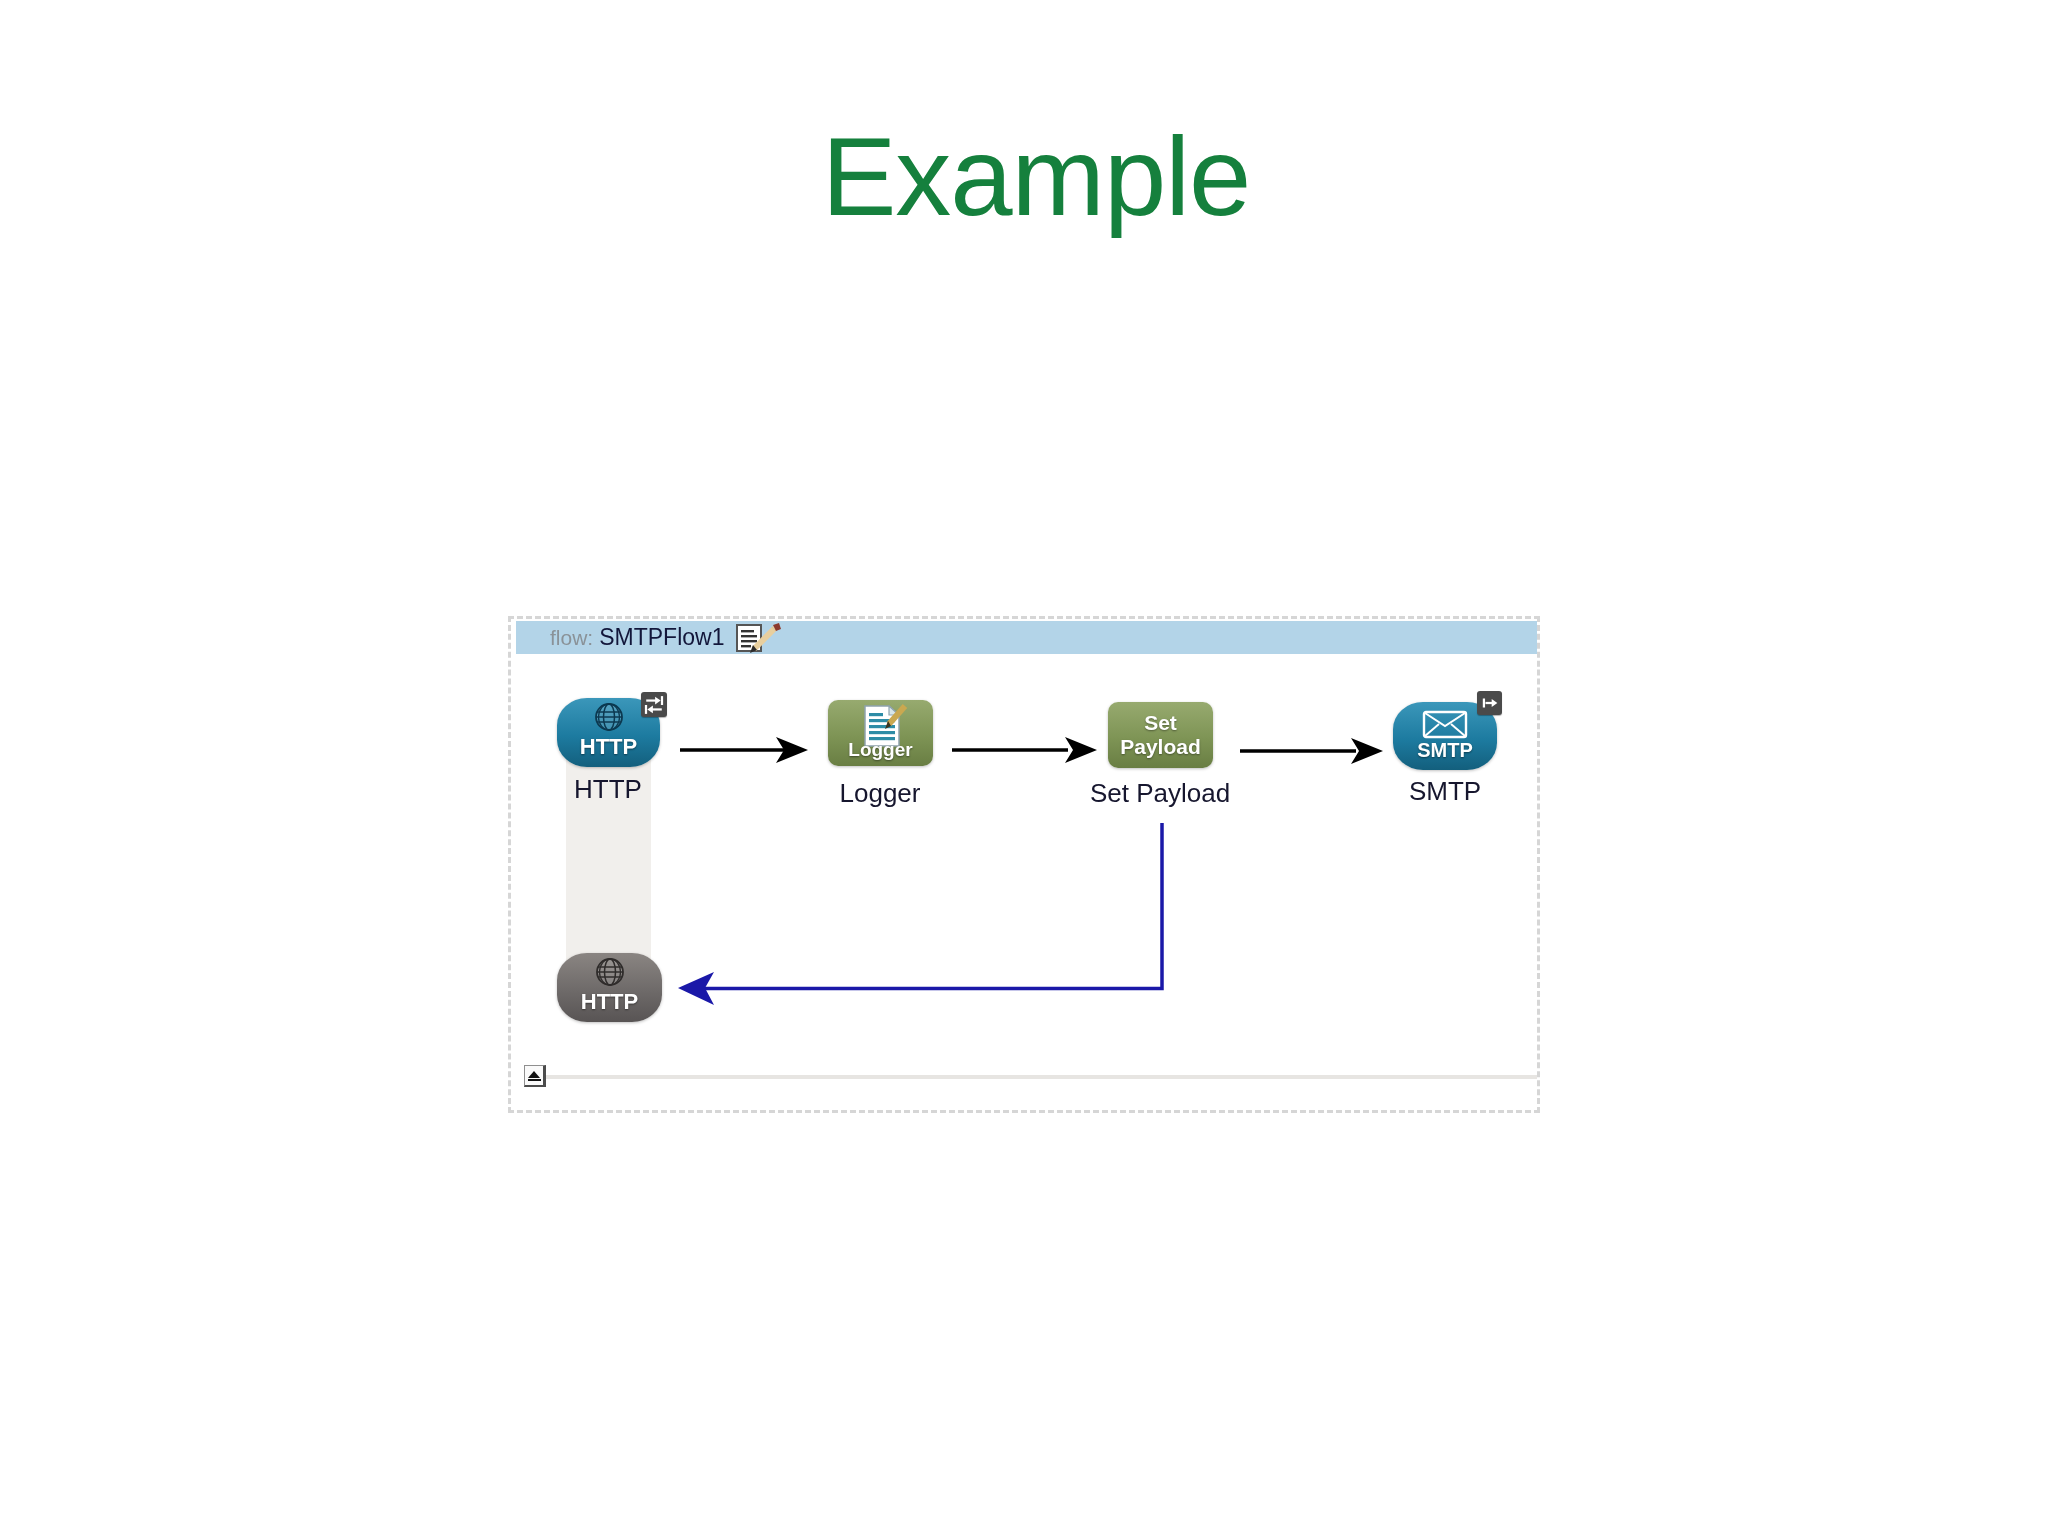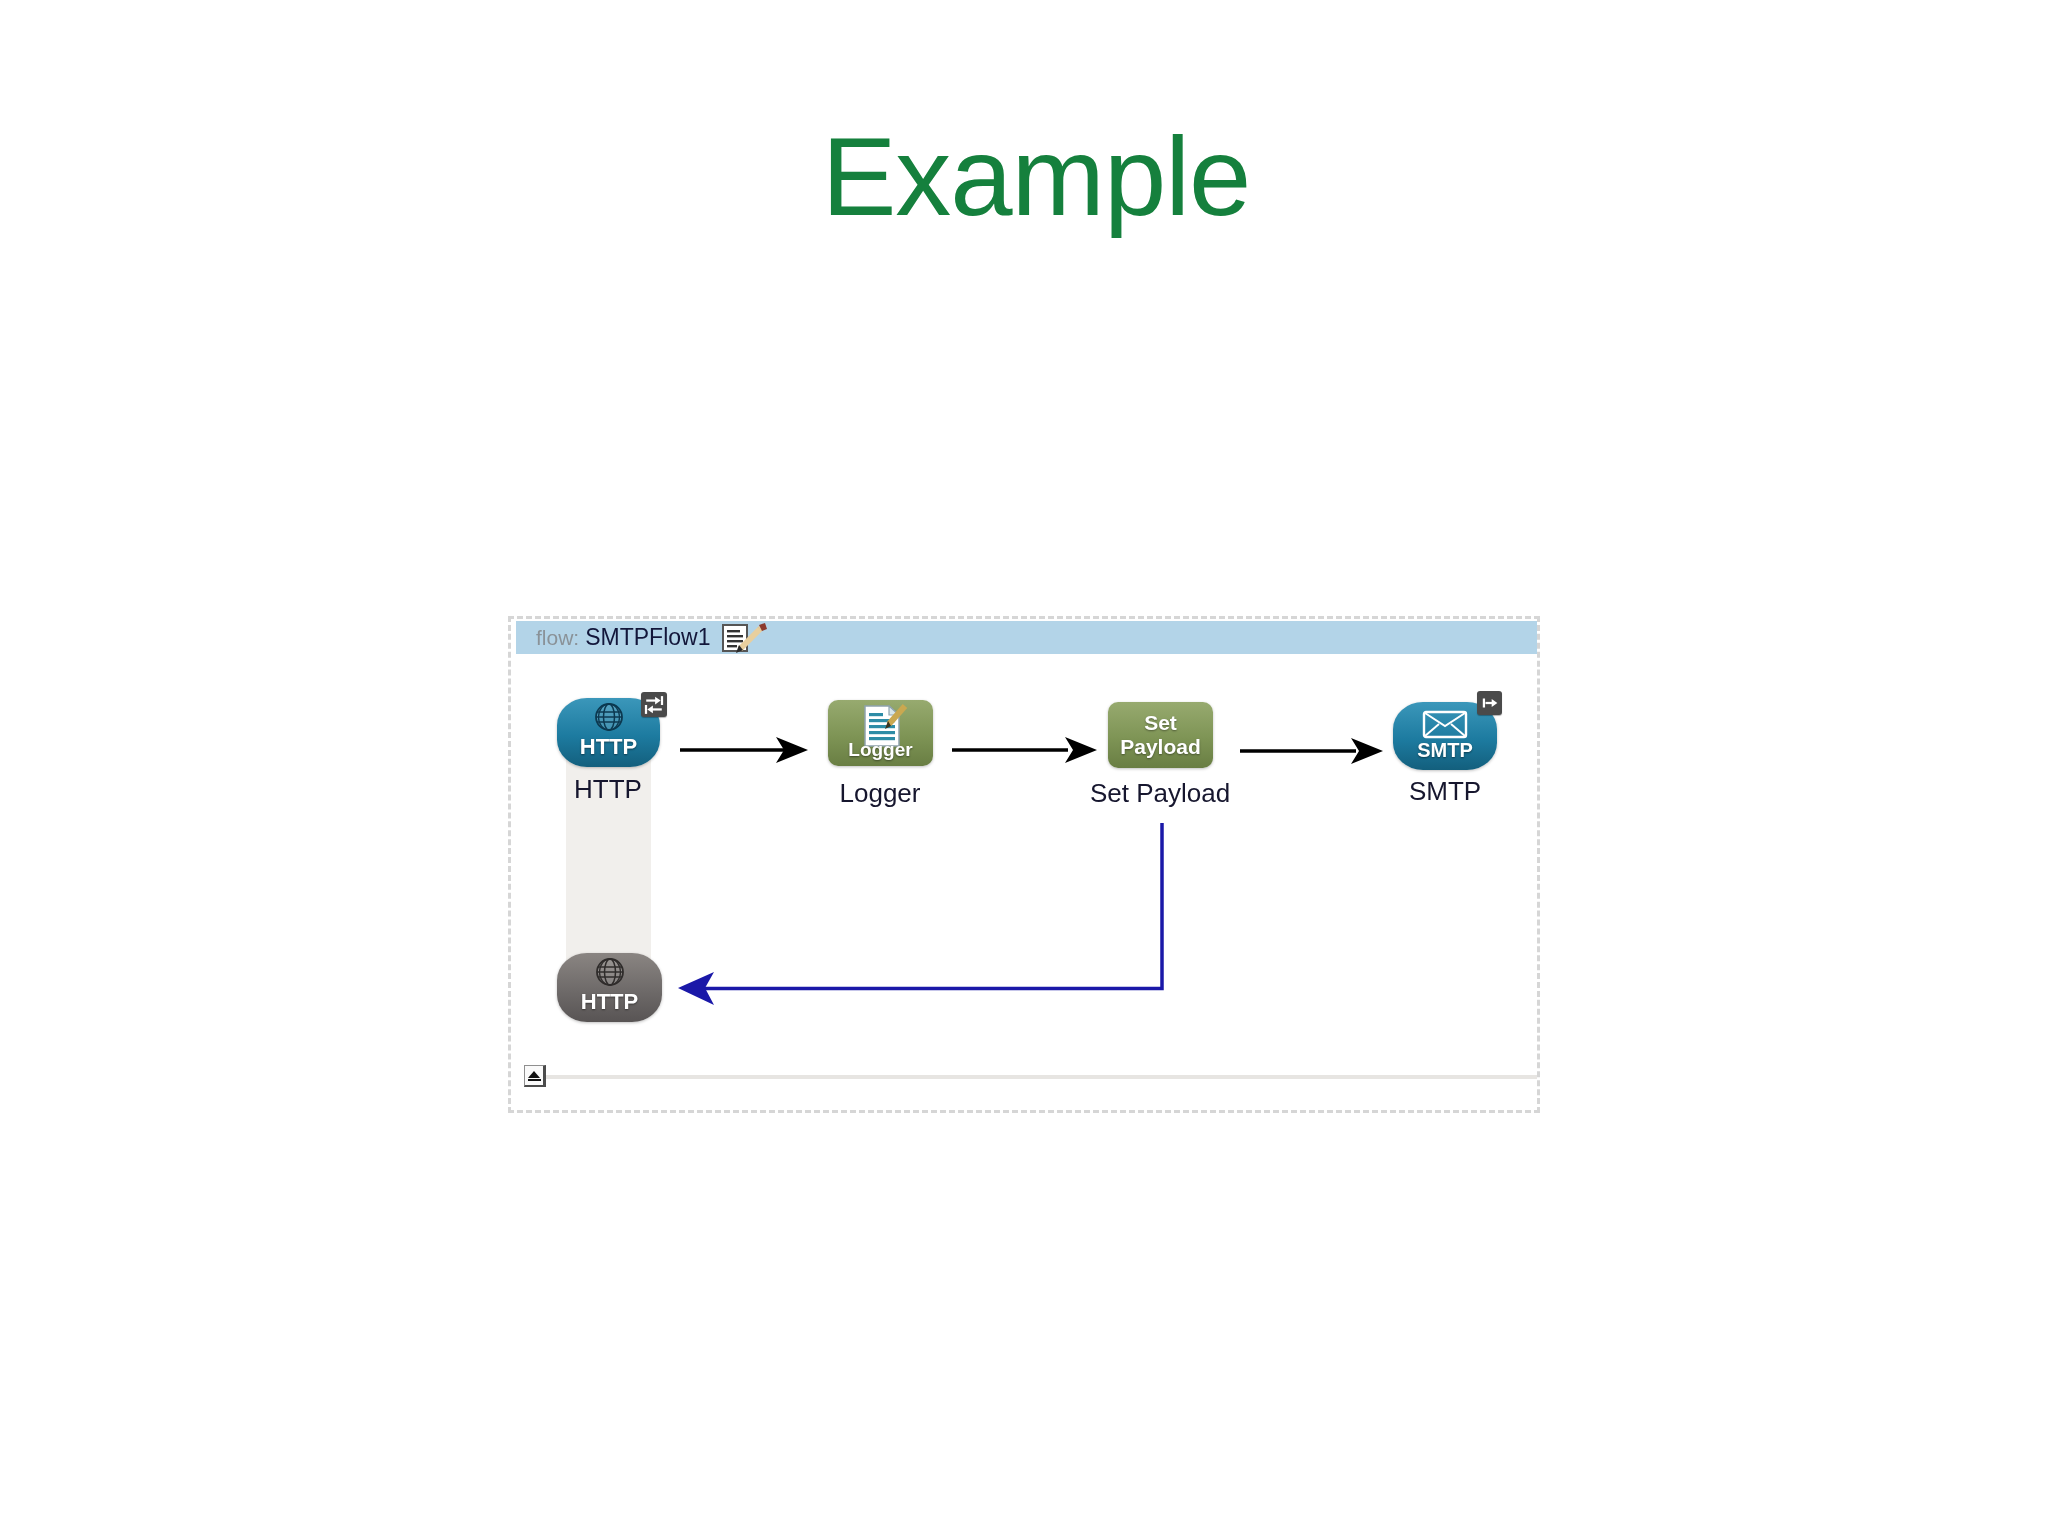--- a/index.html
+++ b/index.html
@@ -21,21 +21,21 @@
   }
   .canvas-border{
     position:absolute;inset:0;border:3px dashed var(--dash,#d6d6d6);
     pointer-events:none;z-index:5;
   }
   .flow-header{
     position:absolute;left:8px;top:5px;width:1021px;height:33px;
     background:var(--header-bg,#b3d4e8);
     display:flex;align-items:center;z-index:2;
   }
-  .flow-prefix{margin-left:20px;font-size:21px;color:var(--header-prefix,#8a9298);text-align:right;}
+  .flow-prefix{margin-left:34px;font-size:21px;color:var(--header-prefix,#8a9298);text-align:right;}
   .flow-name{margin-left:6px;font-size:23px;color:var(--header-name,#12163a);}
   .edit-icon{margin-left:10px;display:block;}
   .lane{
     position:absolute;left:58px;top:140px;width:85px;height:235px;
     background:var(--lane,#f1efec);z-index:1;
   }
   .wires{position:absolute;left:0;top:0;z-index:2;}
   .nicon{
     position:absolute;z-index:3;
     box-shadow:0 1px 3px rgba(0,0,0,0.25);

